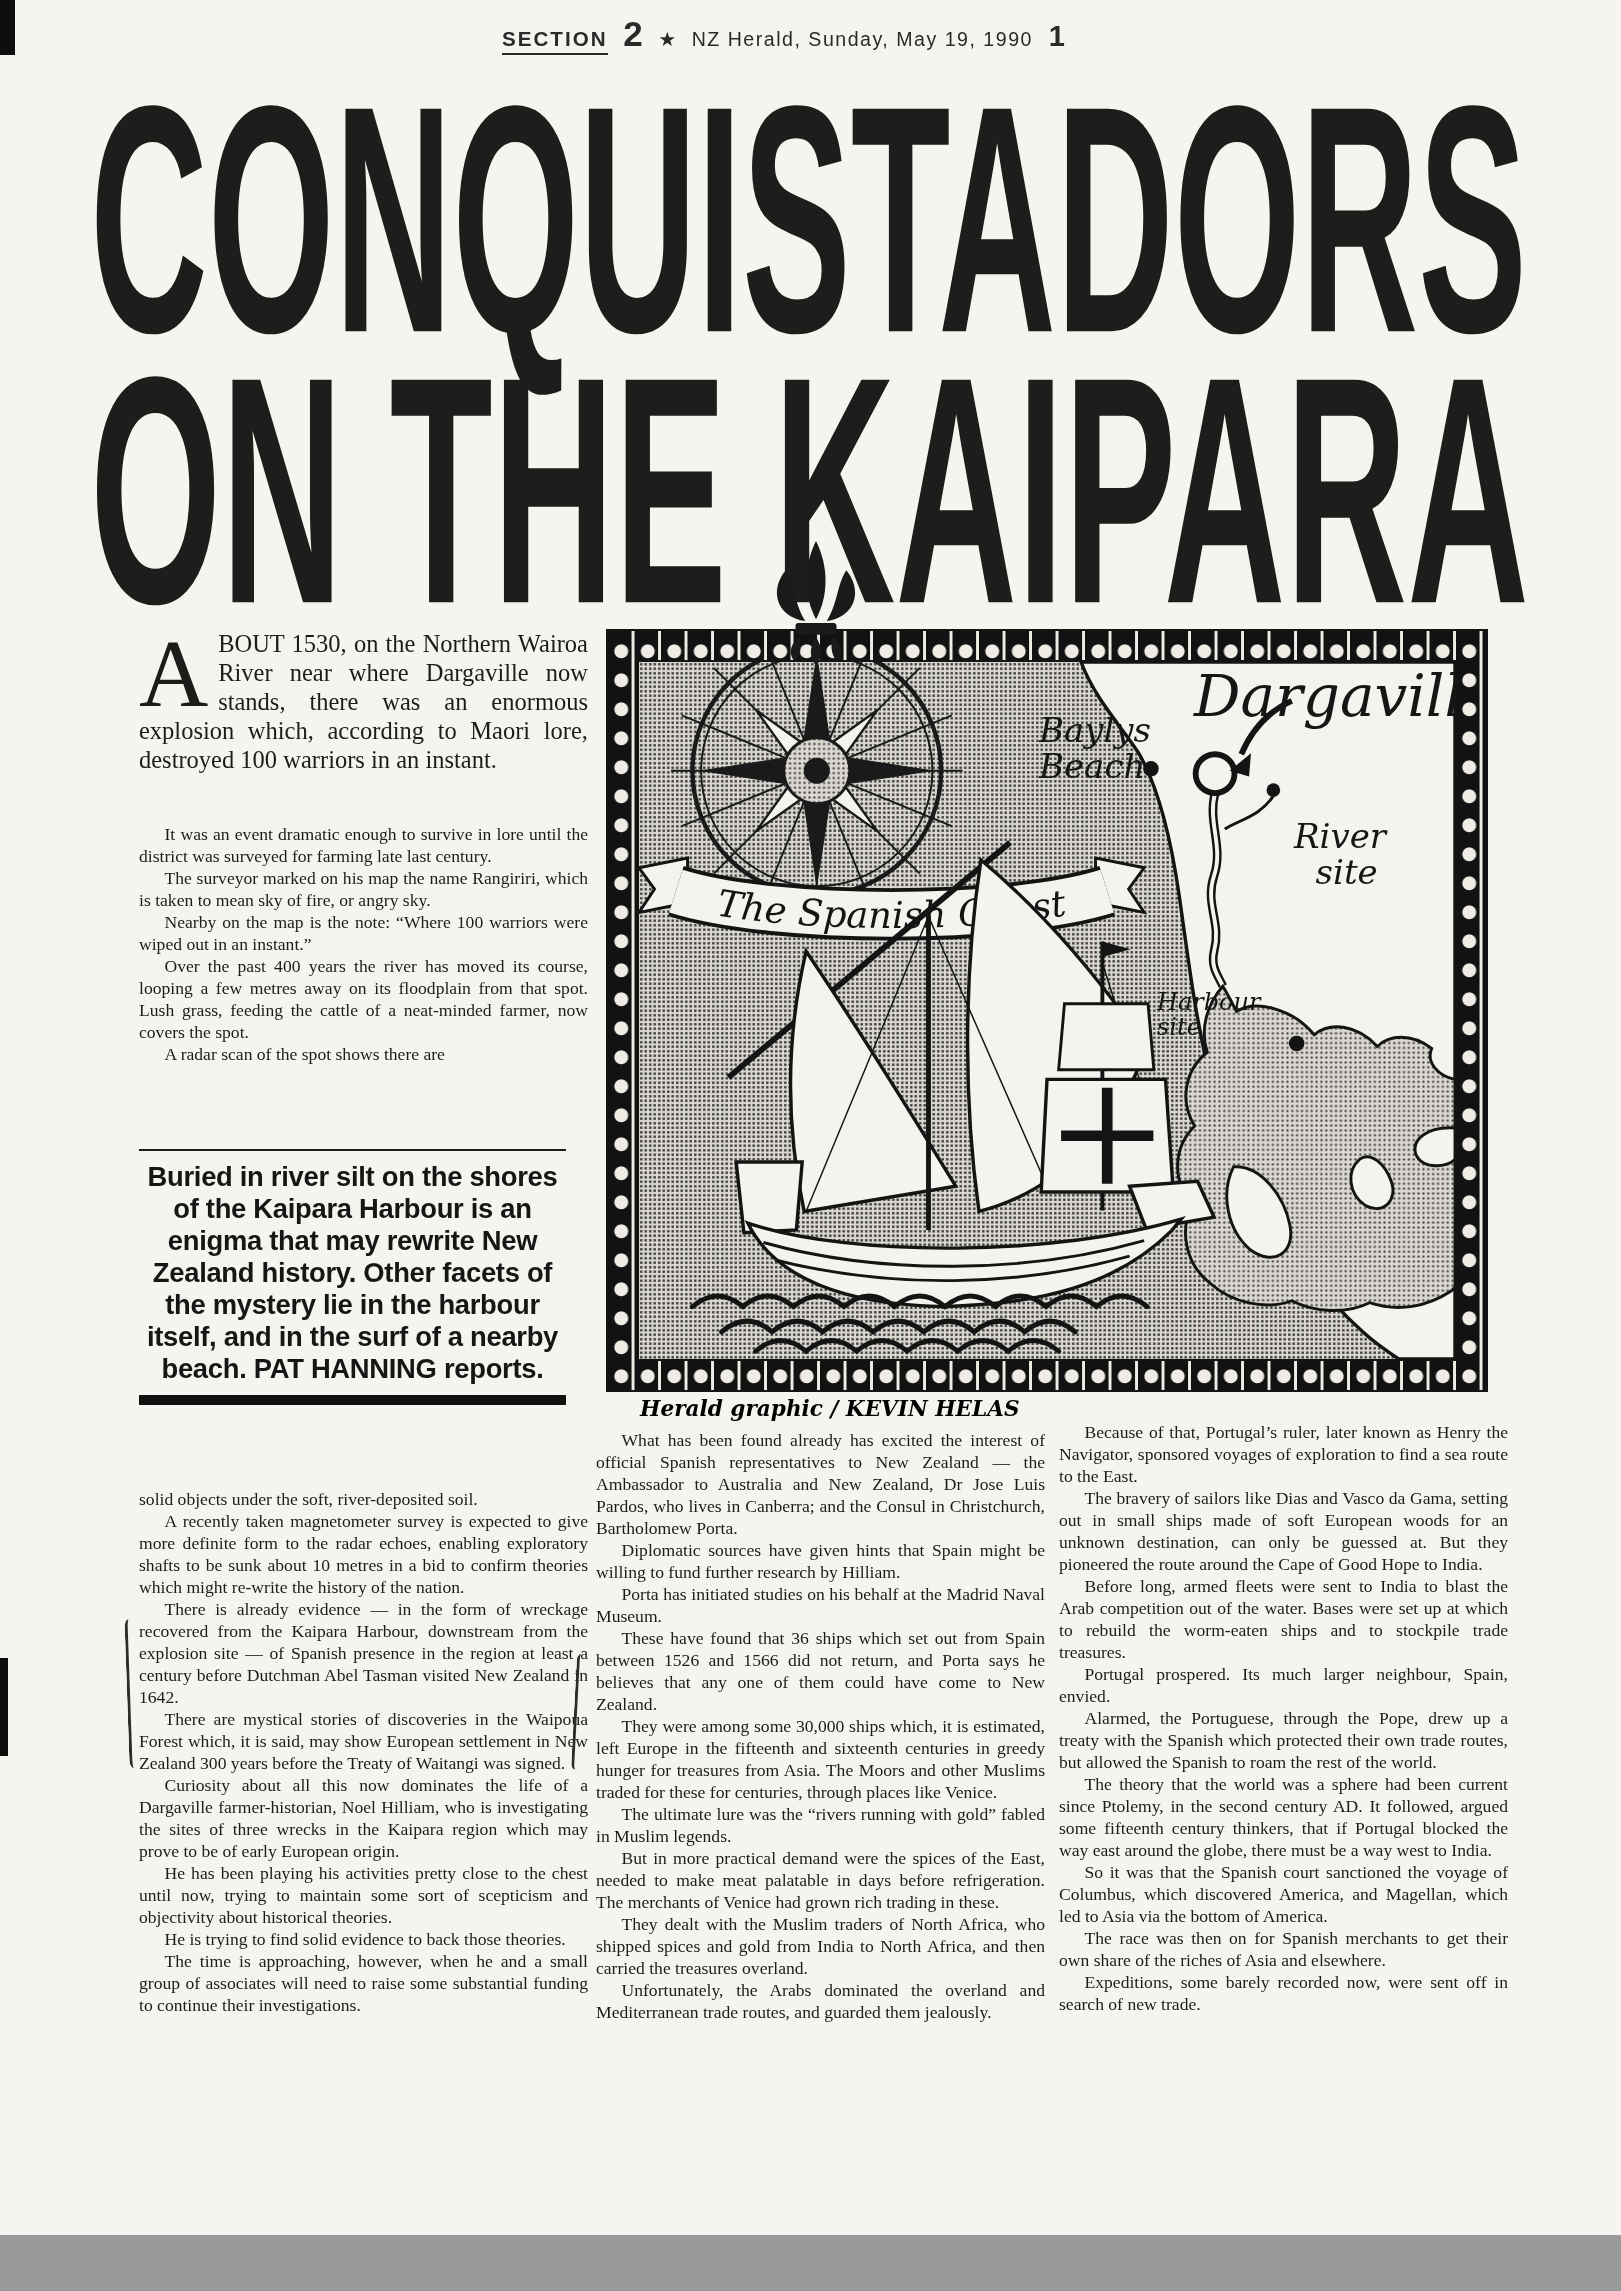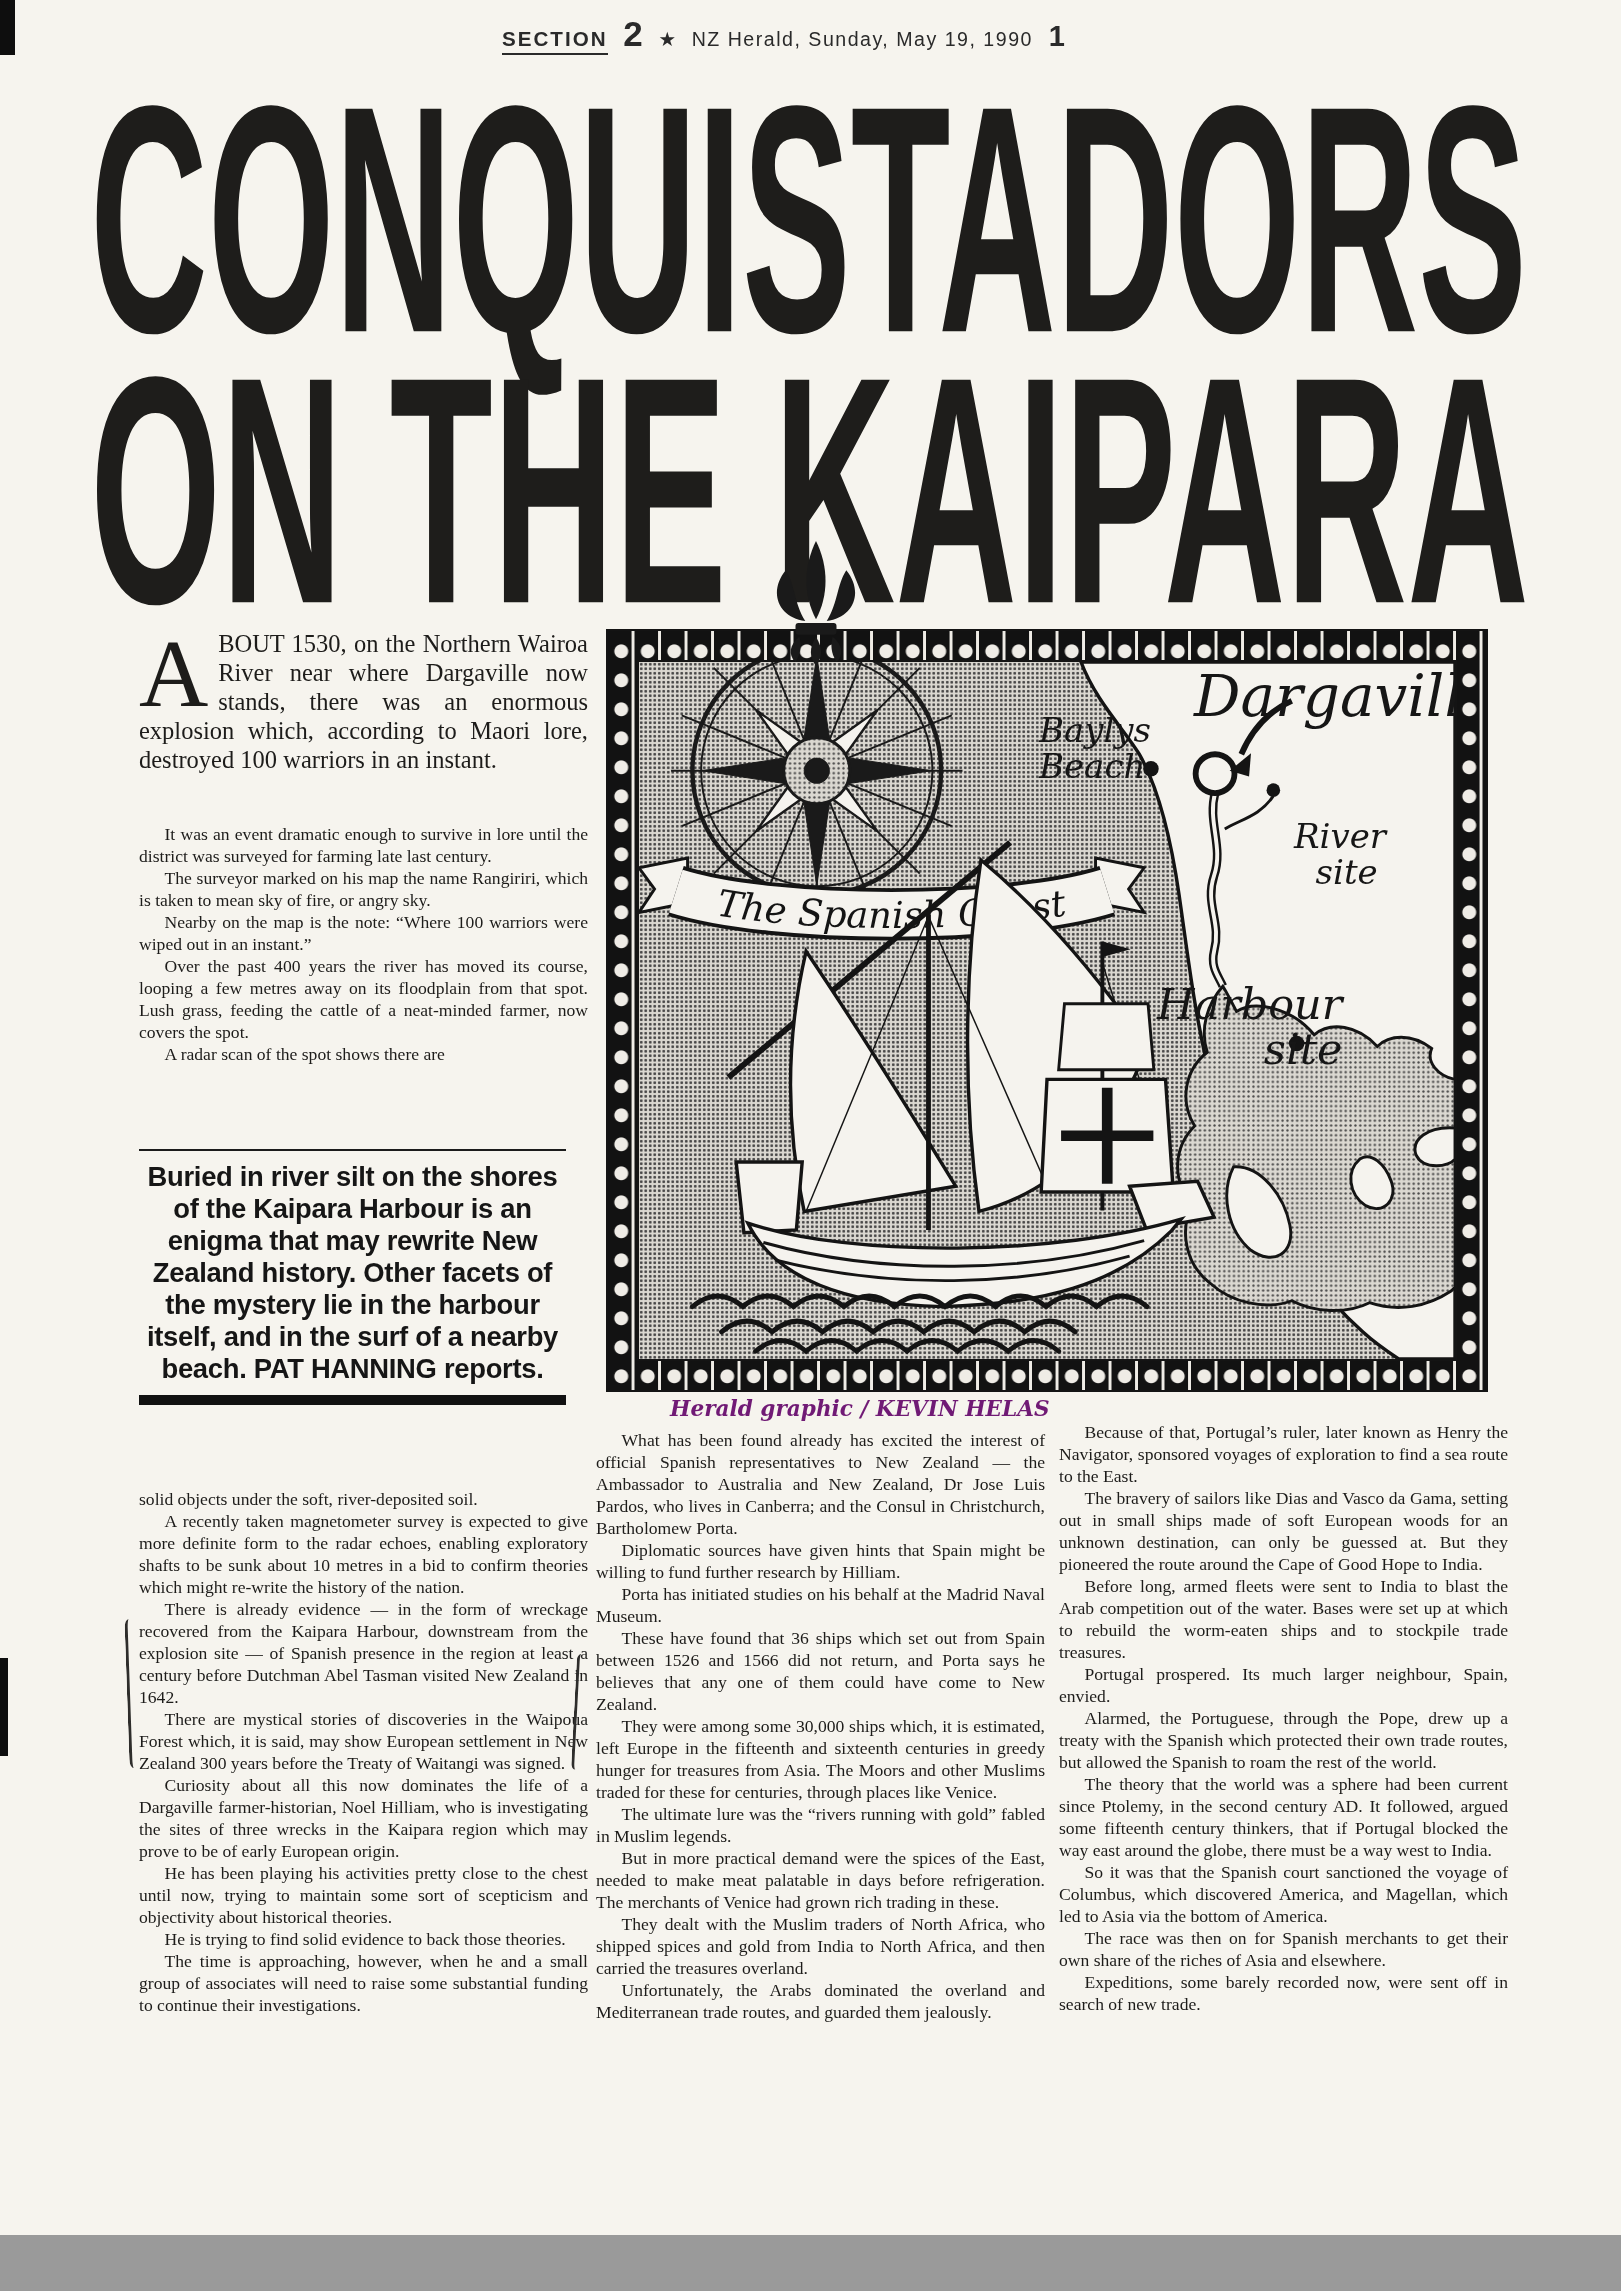--- a/index.html
+++ b/index.html
@@ -44,24 +44,24 @@
   .map-body{position:relative;width:100%;height:100%;box-sizing:border-box;border:2.9px solid #141414;
             background-color:#dbd8d1;
             background-image:radial-gradient(circle,#474747 1.1px,rgba(0,0,0,0) 1.7px);
             background-size:4.5px 4.5px;overflow:hidden;}
   .map-svg{position:absolute;left:0;top:0;width:100%;height:100%;}
   .map-label{position:absolute;font-family:"DejaVu Serif",serif;font-style:italic;color:#161616;line-height:1.05;}
   .lbl-dargaville{left:555px;top:3.9px;font-size:58px;}
   .lbl-baylys{left:400px;top:51px;font-size:34px;}
   .lbl-river{left:655px;top:125px;font-size:34px;margin-top:32px;}
   .lbl-river .l2{padding-left:21.6px;}
-  .lbl-harbour{left:518px;top:320px;font-size:43px;text-align:right;}
+  .lbl-harbour{left:518px;top:328px;font-size:24px;}
   .fleur{position:absolute;left:774px;top:541px;width:84px;height:125px;z-index:6;}
-  .map-caption{position:absolute;left:670px;top:1396px;font-family:"DejaVu Serif",serif;
-               font-style:italic;font-weight:bold;font-size:21.6px;color:#701a75;}
+  .map-caption{position:absolute;left:640px;top:1396px;font-family:"DejaVu Serif",serif;
+               font-style:italic;font-weight:bold;font-size:21.6px;color:#000000;}
 
   
   .artifact{position:absolute;background:#0e0e0e;}
   .a-tl{left:0;top:0;width:14.7px;height:55px;}
   .a-l1{left:0;top:1658px;width:7.8px;height:98px;}
   .a-bottom{left:380px;top:2274px;width:1241px;height:17.6px;}
   .margin-mark{position:absolute;width:7.8px;border-left:3.9px solid #2e2d2b;border-radius:40%/6%;}
   .mm1{left:127px;top:1619px;height:149px;transform:rotate(-2deg);}
   .mm2{left:574px;top:1654px;height:116px;transform:rotate(3deg);}
 </style>

